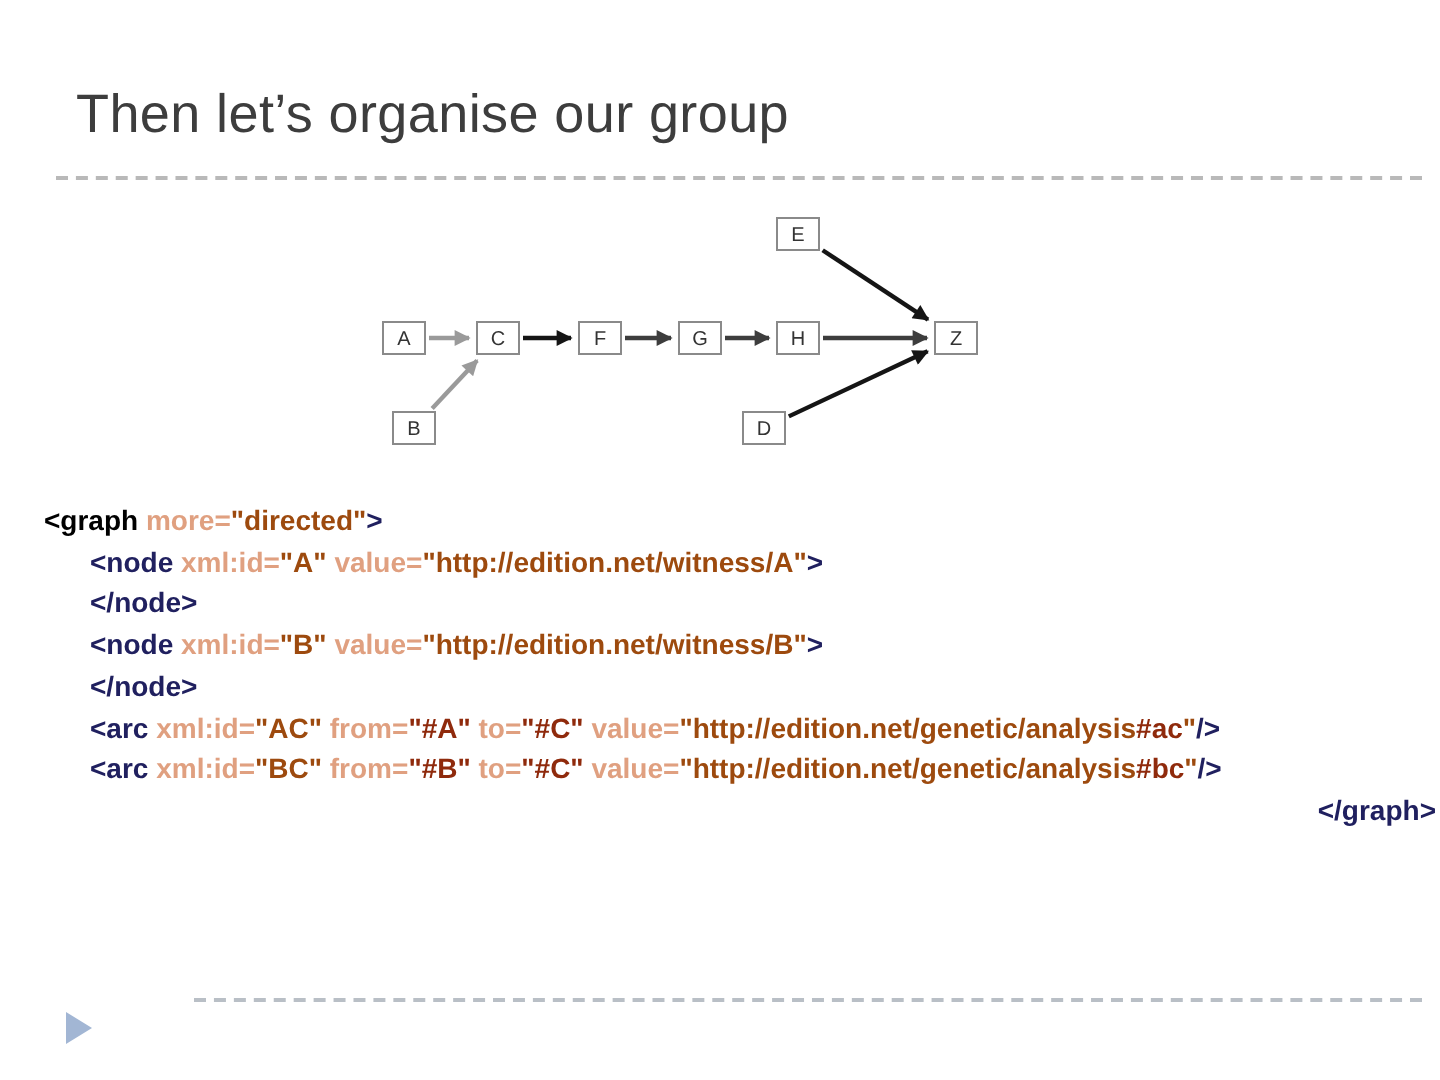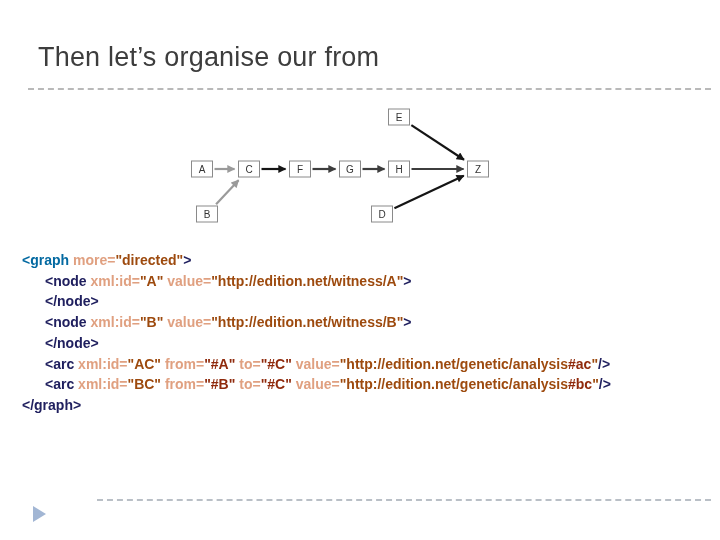--- a/index.html
+++ b/index.html
@@ -32,21 +32,21 @@
     border-top:8px solid transparent;
     border-bottom:8px solid transparent;
     border-left:13px solid #a2b6d4;
   }
 </style>
 </head>
 <body>
 
 <div style="position:absolute;inset:0;">
 
-  <div class="slide-title">Then let’s organise our from</div>
+  <div class="slide-title">Then let’s organise our group</div>
 
   <div class="rule-top"></div>
 
   <svg class="diagram-svg" width="720" height="540" viewBox="0 0 720 540">
       <defs>
         <marker id="arw0" viewBox="0 0 10 10" refX="9" refY="5" markerWidth="9" markerHeight="8" markerUnits="userSpaceOnUse" orient="auto">
           <path d="M0,0 L10,5 L0,10 z" fill="#9a9a9a"></path>
         </marker>
         <marker id="arw1" viewBox="0 0 10 10" refX="9" refY="5" markerWidth="9" markerHeight="8" markerUnits="userSpaceOnUse" orient="auto">
           <path d="M0,0 L10,5 L0,10 z" fill="#151515"></path>
@@ -77,27 +77,27 @@
       <text x="399" y="172.5" text-anchor="middle" font-size="10" font-family="&quot;Liberation Sans&quot;, sans-serif" fill="#333333">H</text>
       <rect x="388.5" y="109" width="21" height="16" fill="#ffffff" stroke="#8a8a8a" stroke-width="1"></rect>
       <text x="399" y="120.5" text-anchor="middle" font-size="10" font-family="&quot;Liberation Sans&quot;, sans-serif" fill="#333333">E</text>
       <rect x="371.5" y="206" width="21" height="16" fill="#ffffff" stroke="#8a8a8a" stroke-width="1"></rect>
       <text x="382" y="217.5" text-anchor="middle" font-size="10" font-family="&quot;Liberation Sans&quot;, sans-serif" fill="#333333">D</text>
       <rect x="467.5" y="161" width="21" height="16" fill="#ffffff" stroke="#8a8a8a" stroke-width="1"></rect>
       <text x="478" y="172.5" text-anchor="middle" font-size="10" font-family="&quot;Liberation Sans&quot;, sans-serif" fill="#333333">Z</text>
     </svg>
 
   <div class="code-block">
-      <div class="code-line" style="padding-left: 0px;"><span style="color: #0369a1;">&lt;graph </span><span style="color: rgb(224, 160, 128);">more=</span><span style="color: rgb(157, 74, 14);">"directed"</span><span style="color: rgb(32, 32, 95);">&gt;</span></div>
+      <div class="code-line" style="padding-left: 0px;"><span style="color: #000000;">&lt;graph </span><span style="color: rgb(224, 160, 128);">more=</span><span style="color: rgb(157, 74, 14);">"directed"</span><span style="color: rgb(32, 32, 95);">&gt;</span></div>
       <div class="code-line" style="padding-left: 23px;"><span style="color: rgb(32, 32, 95);">&lt;node </span><span style="color: rgb(224, 160, 128);">xml:id=</span><span style="color: rgb(157, 74, 14);">"A" </span><span style="color: rgb(224, 160, 128);">value=</span><span style="color: rgb(157, 74, 14);">"http://edition.net/witness/A"</span><span style="color: rgb(32, 32, 95);">&gt;</span></div>
       <div class="code-line" style="padding-left: 23px;"><span style="color: rgb(32, 32, 95);">&lt;/node&gt;</span></div>
       <div class="code-line" style="padding-left: 23px;"><span style="color: rgb(32, 32, 95);">&lt;node </span><span style="color: rgb(224, 160, 128);">xml:id=</span><span style="color: rgb(157, 74, 14);">"B" </span><span style="color: rgb(224, 160, 128);">value=</span><span style="color: rgb(157, 74, 14);">"http://edition.net/witness/B"</span><span style="color: rgb(32, 32, 95);">&gt;</span></div>
       <div class="code-line" style="padding-left: 23px;"><span style="color: rgb(32, 32, 95);">&lt;/node&gt;</span></div>
       <div class="code-line" style="padding-left: 23px;"><span style="color: rgb(32, 32, 95);">&lt;arc </span><span style="color: rgb(224, 160, 128);">xml:id=</span><span style="color: rgb(157, 74, 14);">"AC" </span><span style="color: rgb(224, 160, 128);">from=</span><span style="color: rgb(143, 42, 12);">"#A" </span><span style="color: rgb(224, 160, 128);">to=</span><span style="color: rgb(143, 42, 12);">"#C" </span><span style="color: rgb(224, 160, 128);">value=</span><span style="color: rgb(157, 74, 14);">"http://edition.net/genetic/analysis</span><span style="color: rgb(143, 42, 12);">#ac</span><span style="color: rgb(157, 74, 14);">"</span><span style="color: rgb(32, 32, 95);">/&gt;</span></div>
       <div class="code-line" style="padding-left: 23px;"><span style="color: rgb(32, 32, 95);">&lt;arc </span><span style="color: rgb(224, 160, 128);">xml:id=</span><span style="color: rgb(157, 74, 14);">"BC" </span><span style="color: rgb(224, 160, 128);">from=</span><span style="color: rgb(143, 42, 12);">"#B" </span><span style="color: rgb(224, 160, 128);">to=</span><span style="color: rgb(143, 42, 12);">"#C" </span><span style="color: rgb(224, 160, 128);">value=</span><span style="color: rgb(157, 74, 14);">"http://edition.net/genetic/analysis</span><span style="color: rgb(143, 42, 12);">#bc</span><span style="color: rgb(157, 74, 14);">"</span><span style="color: rgb(32, 32, 95);">/&gt;</span></div>
-      <div class="code-line" style="padding-left: 0px;"><span style="color: rgb(32, 32, 95);">&lt;/graph&gt;</span></div>
+      <div class="code-line" style="padding-left: 0px; text-align: right;"><span style="color: rgb(32, 32, 95);">&lt;/graph&gt;</span></div>
     </div>
 
   <div class="rule-bottom"></div>
 
   <div class="deco-triangle"></div>
 
 </div>
 
 </body></html>

